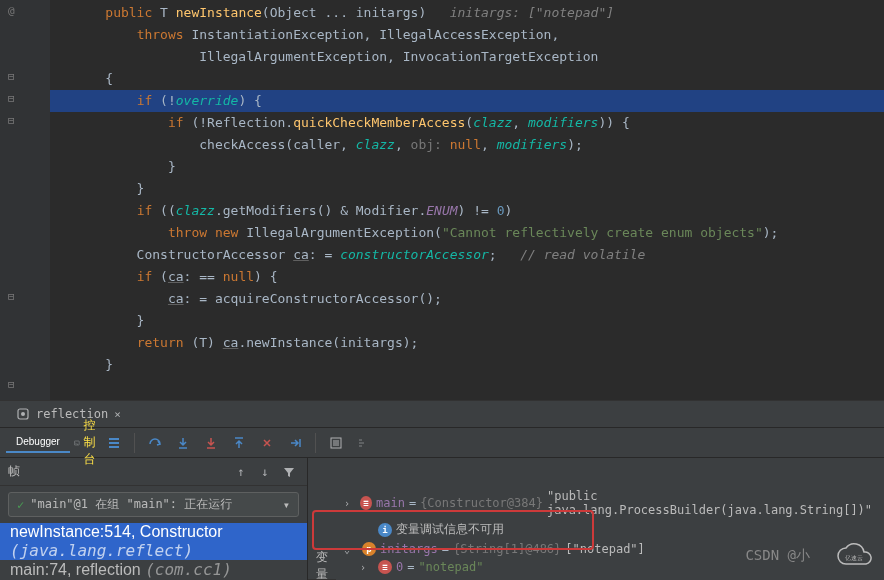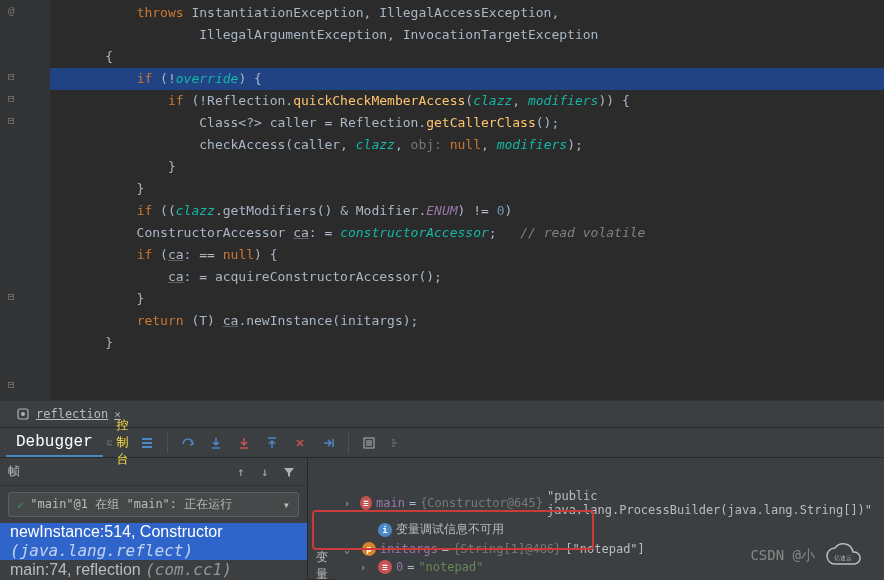--- a/index.html
+++ b/index.html
@@ -15,25 +15,25 @@
 .method { color: #ffc66d; }
 .str { color: #6a8759; }
 .comment { color: #808080; font-style: italic; }
 .param-hint { color: #787878; margin-top: 18px; }
 .field { color: #14b8a6; font-style: italic; }
 .num { color: #6897bb; }
 .enum-const { color: #9876aa; font-style: italic; }
 .underline { text-decoration: underline; text-decoration-color: #606060; }
 
 .tab-bar { height: 28px; background: #3c3f41; border-top: 1px solid #323232; border-bottom: 1px solid #282828; display: flex; align-items: center; padding-left: 8px; }
-.tab { display: flex; align-items: center; gap: 6px; padding: 0 8px; height: 100%; font-family: Arial, sans-serif; font-size: 12px; color: #bbb; text-decoration: underline; }
+.tab { display: flex; align-items: center; gap: 6px; padding: 0 8px; height: 100%; font-family: Arial, sans-serif; font-size: 12px; color: #bbb; }
 .tab-icon { width: 14px; height: 14px; display: inline-flex; align-items: center; justify-content: center; }
 
 .toolbar { height: 30px; background: #3c3f41; border-bottom: 1px solid #282828; display: flex; align-items: center; gap: 4px; padding-left: 6px; }
-.toolbar-tab { color: #bbb; font-family: Liberation Mono, monospace; font-size: 16px; padding: 4px 10px; border-bottom: 2px solid transparent; }
+.toolbar-tab { color: #bbb; font-family: Liberation Sans, sans-serif; font-size: 10px; padding: 4px 10px; border-bottom: 2px solid transparent; }
 .toolbar-tab.active { border-bottom-color: #4a88c7; color: #fff; }
 .toolbar-btn { width: 24px; height: 24px; display: flex; align-items: center; justify-content: center; color: #fde047; cursor: pointer; }
 .sep { width: 1px; height: 20px; background: #515151; margin: 0 4px; }
 
 .debug-panel { display: flex; height: 122px; background: #3c3f41; }
 .frames-panel { width: 360px; border-right: 1px solid #282828; display: flex; flex-direction: column; }
 .vars-panel { flex: 1; display: flex; flex-direction: row; position: relative; align-items: flex-end; }
 .panel-header { height: 28px; display: flex; align-items: center; justify-content: space-between; padding: 0 8px; font-family: Arial, sans-serif; font-size: 12px; color: #bbb; border-bottom: 1px solid #323232; }
 .panel-header-controls { display: flex; gap: 4px; }
 .ctrl-icon { width: 20px; height: 20px; display: flex; align-items: center; justify-content: center; color: #afb1b3; cursor: pointer; }
@@ -51,46 +51,47 @@
 .var-icon { width: 14px; height: 14px; border-radius: 50%; display: inline-flex; align-items: center; justify-content: center; font-size: 9px; font-weight: bold; }
 .var-icon.blue { background: #4a88c7; color: #fff; }
 .var-icon.orange { background: #d9822b; color: #fff; }
 .var-icon.red { background: #c75450; color: #fff; }
 .var-name { color: #9876aa; }
 .var-type { color: #787878; }
 .var-val { color: #bbb; }
 .var-str { color: #6a8759; }
 .highlight-box { position: absolute; left: 4px; top: 52px; width: 282px; height: 40px; border: 2px solid #cd3a3a; border-radius: 4px; pointer-events: none; }
 
-.watermark { position: absolute; right: 21px; bottom: 10px; font-family: Arial, sans-serif; font-size: 14px; color: #888; display: flex; align-items: center; gap: 8px; }
+.watermark { position: absolute; right: 10px; bottom: 10px; font-family: Arial, sans-serif; font-size: 14px; color: #888; display: flex; align-items: center; gap: 24px; }
 .cloud-icon { width: 40px; height: 28px; }
 </style>
 </head>
 <body>
 
 <div class="editor">
   <div class="gutter">
     <div class="gutter-mark" style="top:4px">@</div>
     <div class="gutter-mark" style="top:70px">⊟</div>
     <div class="gutter-mark" style="top:92px">⊟</div>
     <div class="gutter-mark" style="top:114px">⊟</div>
     <div class="gutter-mark" style="top:290px">⊟</div>
     <div class="gutter-mark" style="top:378px">⊟</div>
   </div>
   <div class="code-area" id="code-area">
+      <div class="line">&nbsp;&nbsp;&nbsp;&nbsp;<span class="kw">public </span><span class="type">T </span><span class="method">newInstance</span>(Object ... initargs)   <span class="comment">initargs: ["notepad"]</span></div>
       <div class="line">&nbsp;&nbsp;&nbsp;&nbsp;&nbsp;&nbsp;&nbsp;&nbsp;<span class="kw">throws </span>InstantiationException, IllegalAccessException,</div>
       <div class="line">&nbsp;&nbsp;&nbsp;&nbsp;&nbsp;&nbsp;&nbsp;&nbsp;&nbsp;&nbsp;&nbsp;&nbsp;&nbsp;&nbsp;&nbsp;&nbsp;IllegalArgumentException, InvocationTargetException</div>
       <div class="line">&nbsp;&nbsp;&nbsp;&nbsp;{</div>
       <div class="line highlighted">&nbsp;&nbsp;&nbsp;&nbsp;&nbsp;&nbsp;&nbsp;&nbsp;<span class="kw">if </span>(!<span class="field">override</span>) {</div>
       <div class="line">&nbsp;&nbsp;&nbsp;&nbsp;&nbsp;&nbsp;&nbsp;&nbsp;&nbsp;&nbsp;&nbsp;&nbsp;<span class="kw">if </span>(!Reflection.<span class="method">quickCheckMemberAccess</span>(<span class="field">clazz</span>, <span class="field">modifiers</span>)) {</div>
-      <div class="line">&nbsp;&nbsp;&nbsp;&nbsp;&nbsp;&nbsp;&nbsp;&nbsp;&nbsp;&nbsp;&nbsp;&nbsp;&nbsp;&nbsp;&nbsp;&nbsp;Class&lt;?&gt; caller = Reflection.<span class="method">getCallerClass</span>();</div>
       <div class="line">&nbsp;&nbsp;&nbsp;&nbsp;&nbsp;&nbsp;&nbsp;&nbsp;&nbsp;&nbsp;&nbsp;&nbsp;&nbsp;&nbsp;&nbsp;&nbsp;checkAccess(caller, <span class="field">clazz</span>, <span class="param-hint">obj: </span><span class="kw">null</span>, <span class="field">modifiers</span>);</div>
       <div class="line">&nbsp;&nbsp;&nbsp;&nbsp;&nbsp;&nbsp;&nbsp;&nbsp;&nbsp;&nbsp;&nbsp;&nbsp;}</div>
       <div class="line">&nbsp;&nbsp;&nbsp;&nbsp;&nbsp;&nbsp;&nbsp;&nbsp;}</div>
       <div class="line">&nbsp;&nbsp;&nbsp;&nbsp;&nbsp;&nbsp;&nbsp;&nbsp;<span class="kw">if </span>((<span class="field">clazz</span>.getModifiers() &amp; Modifier.<span class="enum-const">ENUM</span>) != <span class="num">0</span>)</div>
+      <div class="line">&nbsp;&nbsp;&nbsp;&nbsp;&nbsp;&nbsp;&nbsp;&nbsp;&nbsp;&nbsp;&nbsp;&nbsp;<span class="kw">throw new </span>IllegalArgumentException(<span class="str">"Cannot reflectively create enum objects"</span>);</div>
       <div class="line">&nbsp;&nbsp;&nbsp;&nbsp;&nbsp;&nbsp;&nbsp;&nbsp;ConstructorAccessor <span class="underline">ca</span>: = <span class="field">constructorAccessor</span>;   <span class="comment">// read volatile</span></div>
       <div class="line">&nbsp;&nbsp;&nbsp;&nbsp;&nbsp;&nbsp;&nbsp;&nbsp;<span class="kw">if </span>(<span class="underline">ca</span>: == <span class="kw">null</span>) {</div>
       <div class="line">&nbsp;&nbsp;&nbsp;&nbsp;&nbsp;&nbsp;&nbsp;&nbsp;&nbsp;&nbsp;&nbsp;&nbsp;<span class="underline">ca</span>: = acquireConstructorAccessor();</div>
       <div class="line">&nbsp;&nbsp;&nbsp;&nbsp;&nbsp;&nbsp;&nbsp;&nbsp;}</div>
       <div class="line">&nbsp;&nbsp;&nbsp;&nbsp;&nbsp;&nbsp;&nbsp;&nbsp;<span class="kw">return </span>(<span class="type">T</span>) <span class="underline">ca</span>.newInstance(initargs);</div>
       <div class="line">&nbsp;&nbsp;&nbsp;&nbsp;}</div>
     </div>
 </div>
 
 <div class="tab-bar">
@@ -197,21 +198,21 @@
   <div class="vars-panel">
     <div class="panel-header">
       <span>变量</span>
     </div>
     <div class="vars-list" id="vars-list">
         <div class="var-row" style="padding-left: 0px;">
           <span class="expand-icon">›</span>
           <span class="var-icon red">≡</span>
           <span class="var-name">main</span>
           <span> = </span>
-          <span class="var-type">{Constructor@645}</span>
+          <span class="var-type">{Constructor@384}</span>
           <span class="var-val"> "public java.lang.ProcessBuilder(java.lang.String[])"</span>
         </div>
         <div class="var-row" style="padding-left: 16px;">
           <span class="expand-icon"></span>
           <span class="var-icon blue">i</span>
           <span class="var-val">变量调试信息不可用</span>
         </div>
         <div class="var-row" style="padding-left: 0px;">
           <span class="expand-icon">⌄</span>
           <span class="var-icon orange">p</span>

